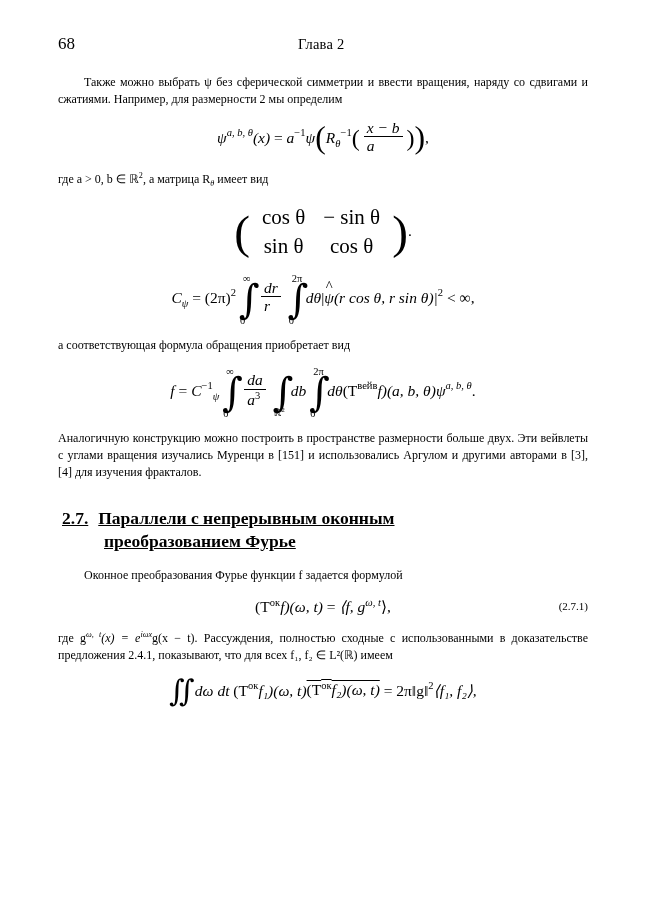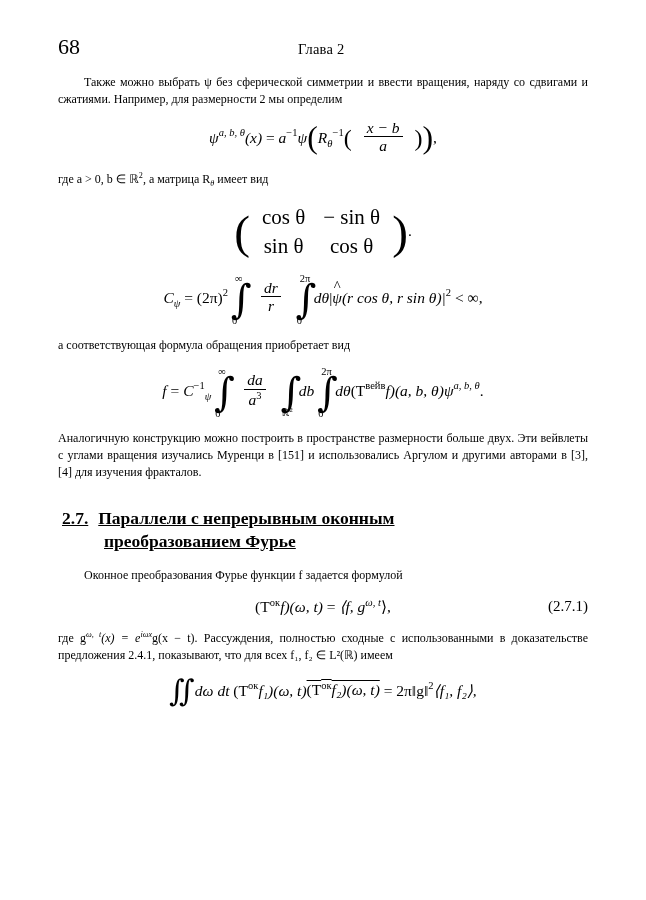--- a/index.html
+++ b/index.html
@@ -21,21 +21,21 @@
     box-sizing: border-box;
     padding: 34px 58px 0 58px;
   }
   .header-row {
     display: flex;
     align-items: baseline;
     height: 26px;
     margin-bottom: 14px;
   }
   .folio {
-    font-size: 22px;
+    font-size: 17px;
     width: 60px;
   }
   .running-head {
     font-size: 14.5px;
     margin-left: 180px;
     letter-spacing: 0.2px;
   }
   p.body {
     font-size: 12px;
     line-height: 1.42;
@@ -50,33 +50,33 @@
     text-align: center;
     margin: 13px 0 13px 0;
     font-size: 15.5px;
     position: relative;
   }
   .eq-num {
     position: absolute;
     right: 0;
     top: 50%;
     transform: translateY(-50%);
-    font-size: 15px;
+    font-size: 11px;
   }
   .it { font-style: italic; }
   .sup { font-size: 0.68em; vertical-align: super; }
   .sub { font-size: 0.68em; vertical-align: sub; }
 
   
   .frac {
     display: inline-block;
     vertical-align: middle;
-    text-align: center;
+    text-align: left;
     line-height: 1.12;
-    margin: 0 12px;
+    margin: 0 4px;
     position: relative;
     top: -0.15em;
   }
   .frac .num { display: block; padding: 0 3px; }
   .frac .den { display: block; border-top: 1px solid #000; padding: 0 3px; }
 
   
   .bigparen {
     display: inline-block;
     font-size: 2.05em;

